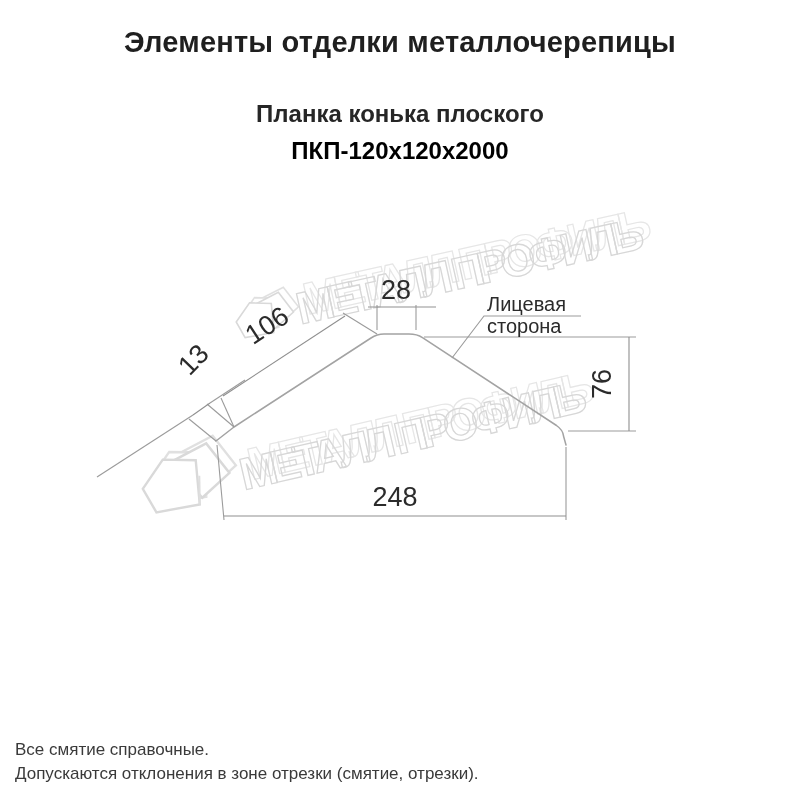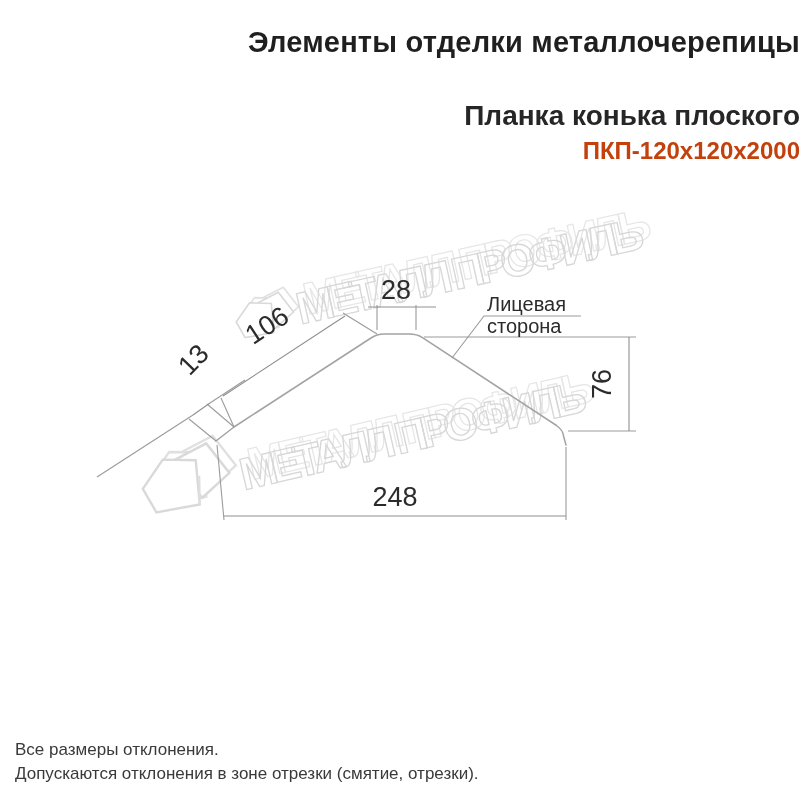--- a/index.html
+++ b/index.html
@@ -1,21 +1,21 @@
 <!DOCTYPE html>
 <html><head>
 <meta charset="utf-8">
 <style>
   html,body{margin:0;padding:0;background:#ffffff;}
   .page{position:relative;width:800px;height:800px;background:#fff;overflow:hidden;
         font-family:"Liberation Sans", sans-serif;color:#222;}
-  .hdr{position:absolute;left:0;width:800px;text-align:right;margin:0;}
+  .hdr{position:absolute;left:0;width:800px;text-align:center;margin:0;}
   .title{top:26px;font-size:29px;font-weight:bold;color:#1f1f1f;letter-spacing:.2px;}
-  .sub1{top:100px;font-size:28px;font-weight:bold;color:#262626;}
-  .sub2{top:137px;font-size:24px;font-weight:bold;color:#c2410c;}
+  .sub1{top:100px;font-size:24px;font-weight:bold;color:#262626;}
+  .sub2{top:137px;font-size:24px;font-weight:bold;color:#000000;}
   .drawing{position:absolute;left:0;top:0;}
   .footer{position:absolute;left:15px;top:738px;font-size:17px;color:#3a3a3a;line-height:24px;}
   .footer p{margin:0;}
   
   .dim{font-family:"Liberation Sans",sans-serif;font-size:27px;fill:#2b2b2b;}
   .lbl{font-family:"Liberation Sans",sans-serif;font-size:20px;fill:#2b2b2b;}
   .wm-text{font-family:"Liberation Sans",sans-serif;font-size:45px;font-weight:bold;
            fill:none;letter-spacing:-6px;}
 </style>
 </head>
@@ -94,17 +94,17 @@
     <text class="dim" transform="translate(272,333) rotate(-33)" text-anchor="middle" font-size="28">106</text>
     <text class="dim" transform="translate(200,366) rotate(-46)" text-anchor="middle">13</text>
     <text class="dim" transform="translate(611,384) rotate(-90)" text-anchor="middle" font-size="28">76</text>
     <text class="dim" x="395" y="506" text-anchor="middle" font-size="28">248</text>
 
     <text class="lbl" x="487" y="311">Лицевая</text>
     <text class="lbl" x="487" y="333">сторона</text>
   </svg>
 
   <div class="footer">
-    <p>Все размеры отклонения.</p>
+    <p>Все смятие справочные.</p>
     <p>Допускаются отклонения в зоне отрезки (смятие, отрезки).</p>
   </div>
 
 </div>
 
 </body></html>

